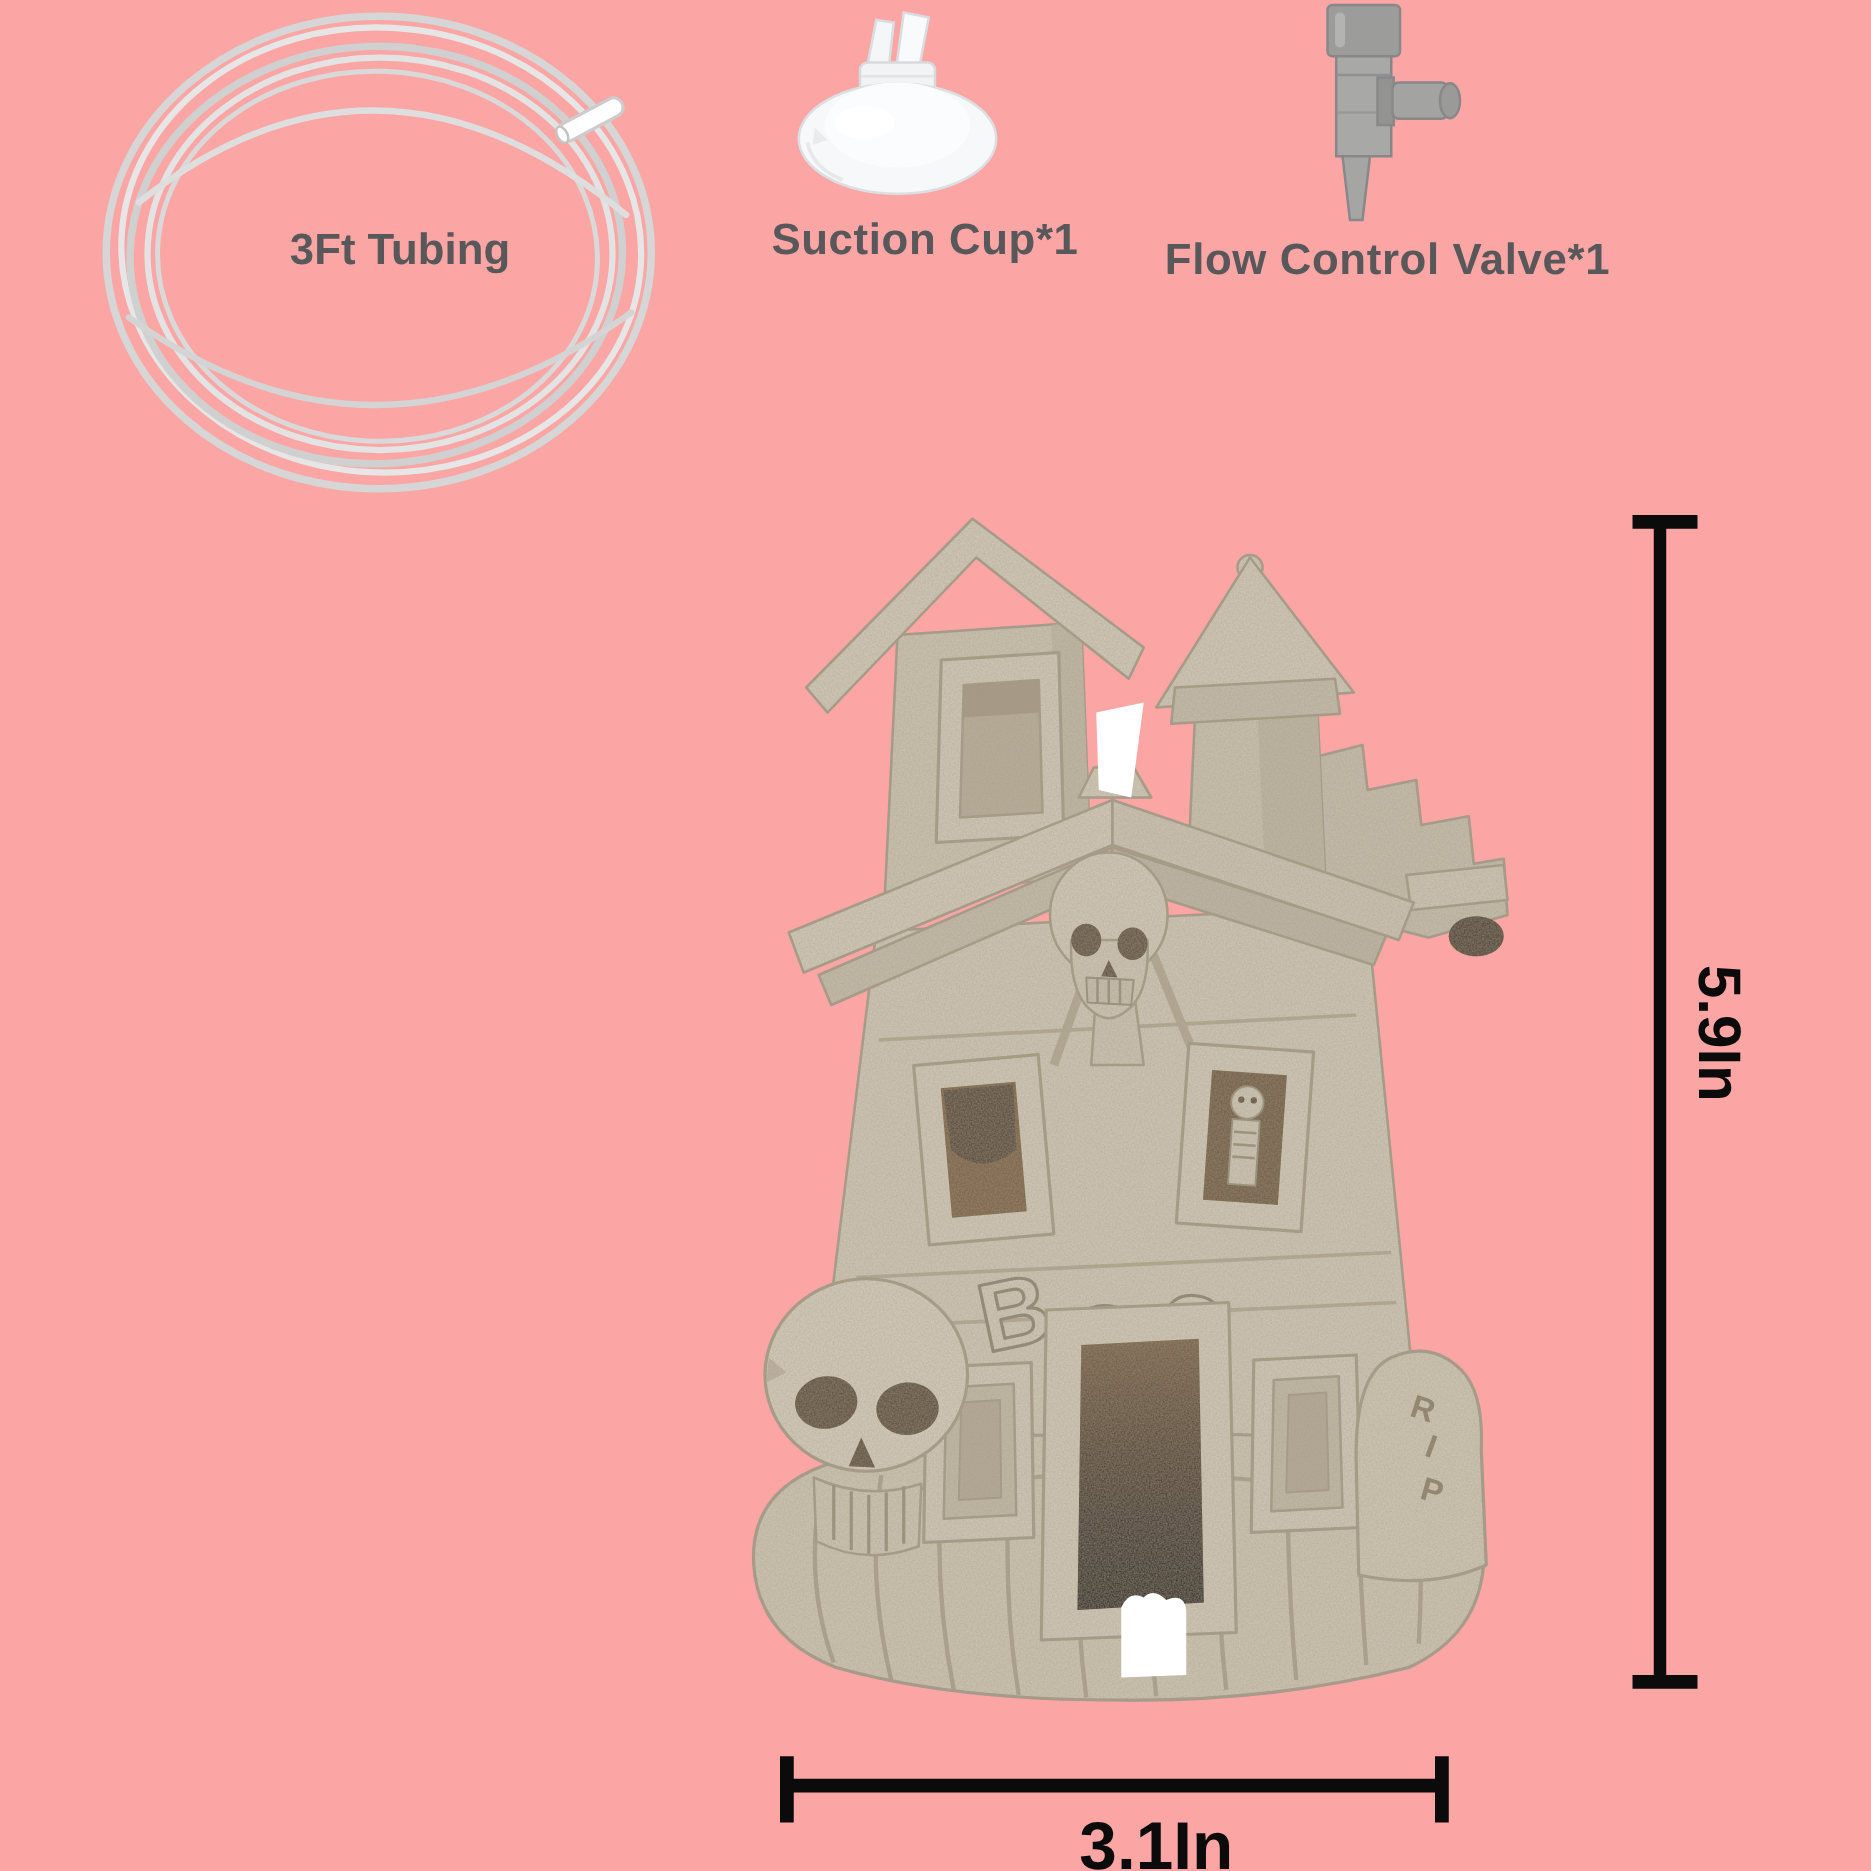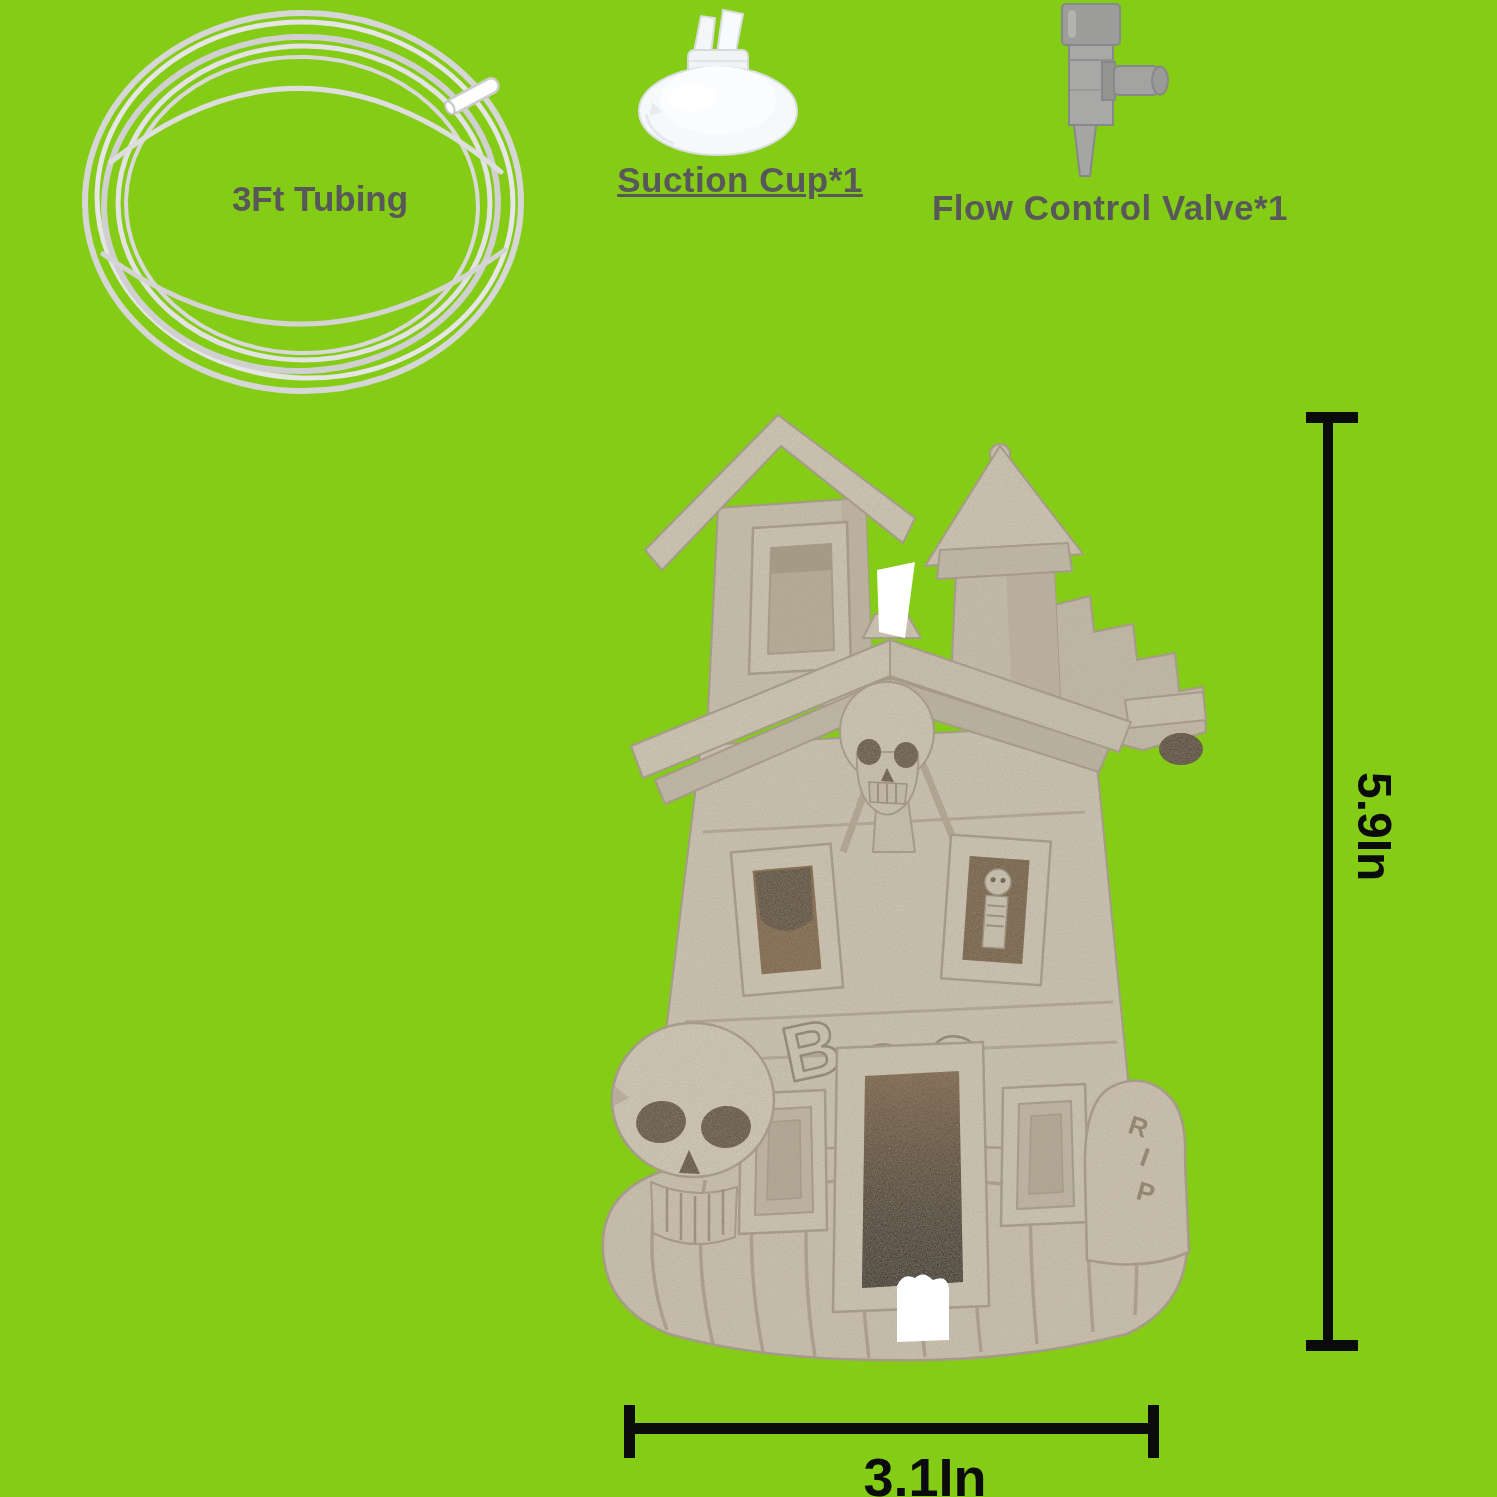--- a/index.html
+++ b/index.html
@@ -1,17 +1,17 @@
 <!DOCTYPE html>
 <html><head>
 <meta charset="utf-8">
 <style>
   html,body{margin:0;padding:0;background:#ffffff;}
   #canvas{
-    position:relative;width:1497px;height:1497px;background:#84cc16;overflow:hidden;
+    position:relative;width:1497px;height:1497px;background:#fca5a5;overflow:hidden;
     font-family:"Liberation Sans", sans-serif;
   }
   .abs{position:absolute;}
   .caption{
     font-weight:bold;font-size:35px;color:#58585a;text-align:center;
     letter-spacing:0.5px;white-space:nowrap;
   }
   .dim-line{background:#0b0b0b;}
   .dim-label{
     font-weight:bold;color:#0b0b0b;white-space:nowrap;text-align:center;
@@ -55,21 +55,21 @@
       <line x1="59" y1="65" x2="117" y2="65" stroke="#e1e4e6" stroke-width="2"></line>
     </g>
     <g>
       <ellipse cx="88" cy="105" rx="79" ry="44" fill="#f6f8f9" stroke="#dcdfe1" stroke-width="2"></ellipse>
       <ellipse cx="88" cy="94" rx="58" ry="34" fill="#fbfcfd"></ellipse>
       <ellipse cx="62" cy="92" rx="24" ry="13" fill="#ffffff" opacity="0.9"></ellipse>
       <path d="M16,108 Q20,128 44,138" fill="none" stroke="#e6e9eb" stroke-width="3"></path>
       <path d="M22,96 l10,10 l-12,4 Z" fill="#e9eced"></path>
     </g>
   </svg>
-  <div class="abs caption" style="left:595px;top:160px;width:290px;text-decoration:underline;">Suction Cup*1</div>
+  <div class="abs caption" style="left:595px;top:172px;width:290px;">Suction Cup*1</div>
 
   <svg class="abs" style="left:1048px;top:2px;" width="132" height="180" viewBox="0 0 132 180">
     <g stroke="#88888a" stroke-width="2">
       <rect x="14" y="2" width="58" height="41" rx="4" fill="#9c9c9a"></rect>
       <rect x="21" y="43" width="44" height="80" fill="#a8a8a6"></rect>
       <line x1="21" y1="58" x2="65" y2="58" stroke="#909092"></line>
       <line x1="22" y1="88" x2="64" y2="88" stroke="#999997"></line>
       <rect x="54" y="60" width="13" height="38" fill="#939391"></rect>
       <rect x="66" y="64" width="44" height="29" rx="5" fill="#a3a3a1"></rect>
       <ellipse cx="112" cy="78.5" rx="8" ry="14" fill="#9a9a98"></ellipse>

